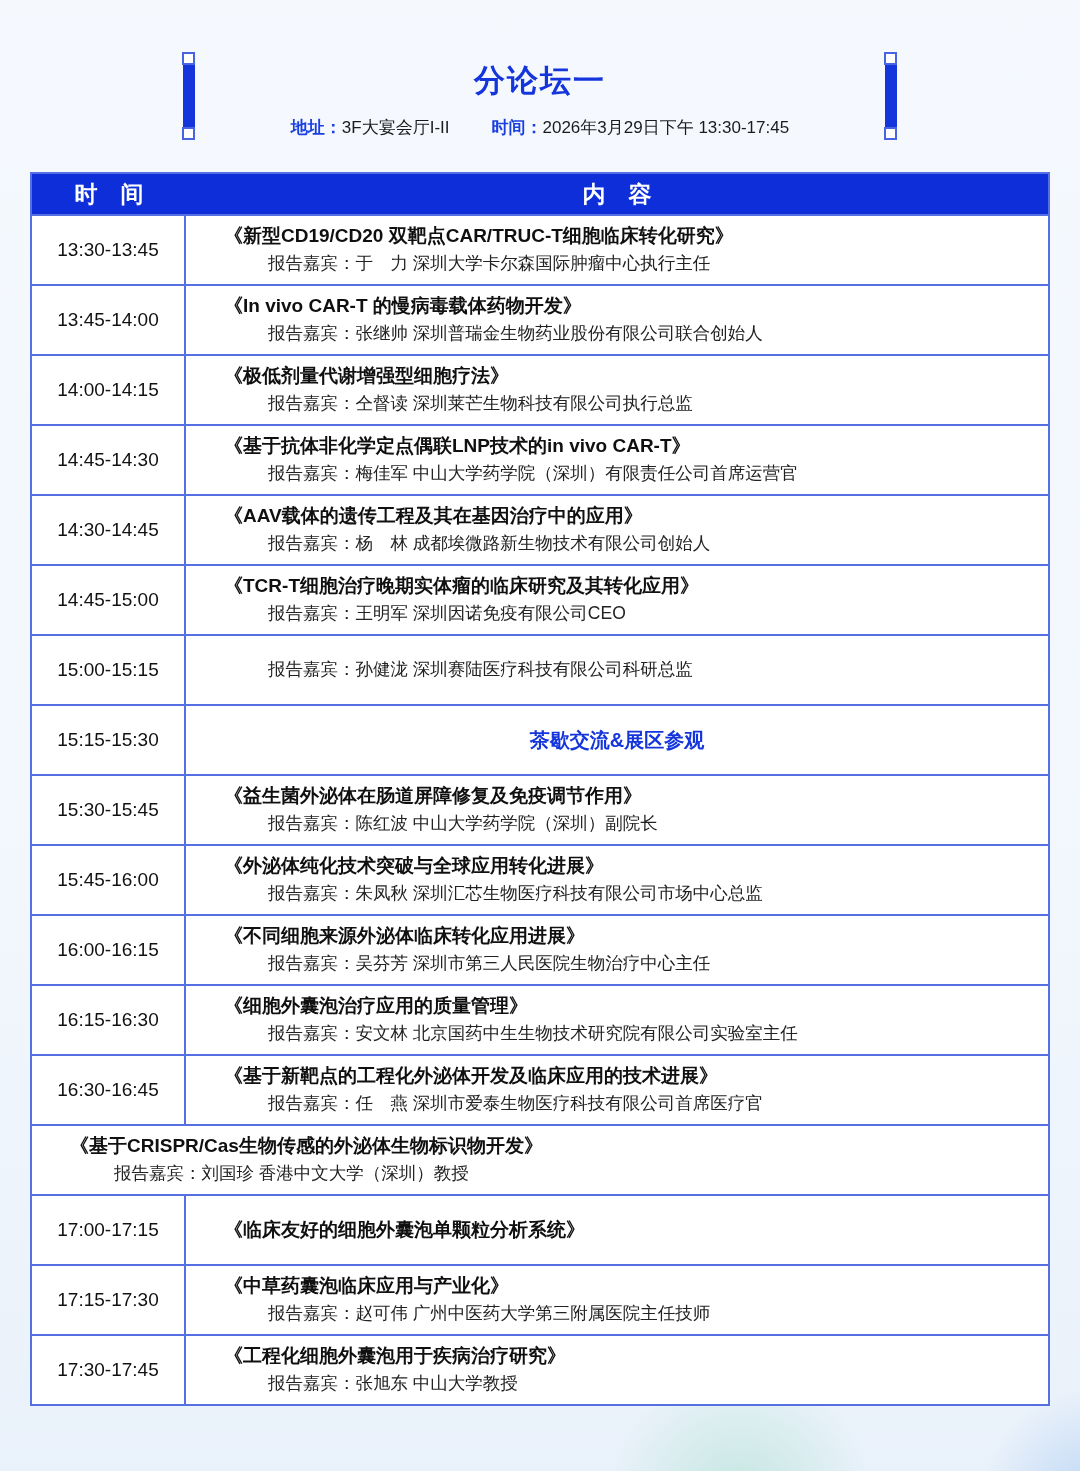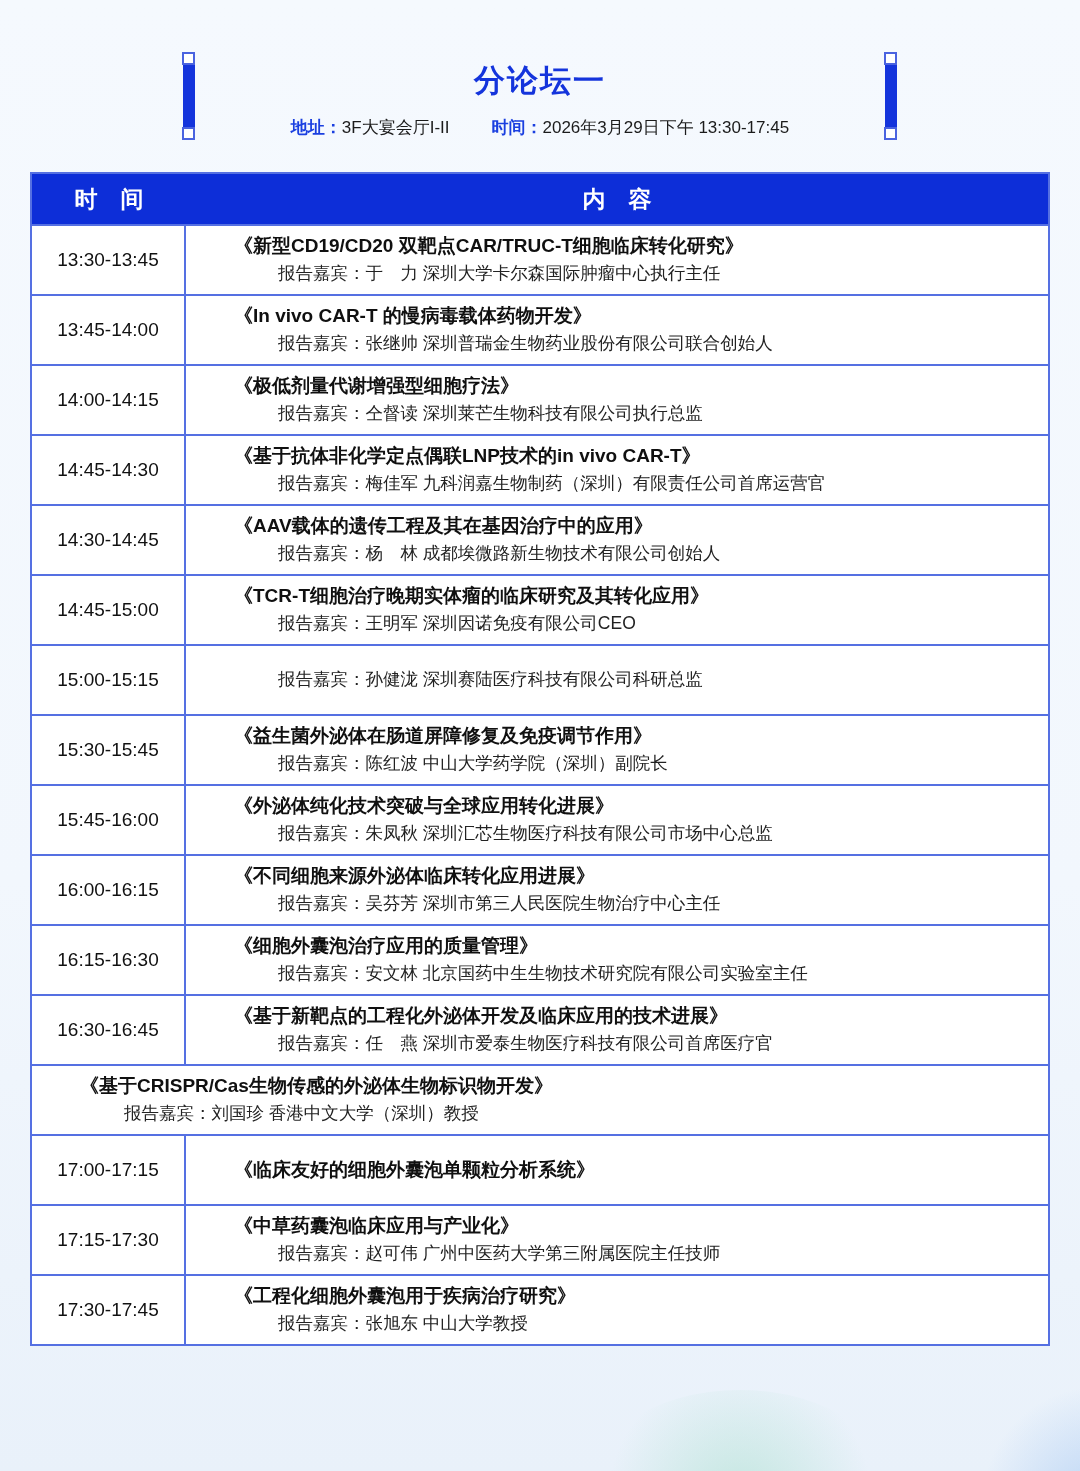--- a/index.html
+++ b/index.html
@@ -58,42 +58,42 @@
   .forum-meta .label { color: #1a3fe0; font-weight: bold; }
   .forum-meta .gap { display: inline-block; width: 42px; }
 
   
   .agenda {
     position: absolute; left: 30px; top: 172px; width: 1020px;
     background: #ffffff;
     border: 2px solid #5570e2;
   }
   .agenda-header {
-    display: flex; height: 50px;
+    display: flex; height: 40px;
     background: #0d2ed8; color: #ffffff;
     font-weight: bold; font-size: 23px;
   }
   .agenda-header .h-time {
     width: 154px; display: flex; align-items: center; justify-content: center;
   }
   .agenda-header .h-content {
     flex: 1; display: flex; align-items: center; justify-content: center;
   }
   .row {
     display: flex; height: 70px; border-top: 2px solid #5570e2;
     background: #ffffff;
   }
   .cell-time {
     width: 154px; border-right: 2px solid #5570e2;
     display: flex; align-items: center; justify-content: center;
     font-size: 19px; color: #111111; text-align: right;
   }
   .cell-content {
     flex: 1; display: flex; flex-direction: column; justify-content: center;
-    padding-left: 48px; row-gap: 7px;
+    padding-left: 38px; row-gap: 7px;
   }
   .sess-title { font-weight: bold; font-size: 19px; color: #101010; line-height: 1.1; }
   .sess-speaker { font-size: 17.5px; color: #222222; line-height: 1.1; margin-left: 44px; }
   .row.break .cell-content { align-items: center; padding-left: 0; }
   .break-text { color: #1434DC; font-weight: bold; font-size: 20px; }
 </style>
 </head>
 <body>
 
 <div class="page">
@@ -142,21 +142,21 @@
           <div class="cell-time">14:00-14:15</div>
           <div class="cell-content">
             <div class="sess-title">《极低剂量代谢增强型细胞疗法》</div>
             <div class="sess-speaker">报告嘉宾：仝督读  深圳莱芒生物科技有限公司执行总监</div>
           </div>
         </div>
         <div class="row">
           <div class="cell-time">14:45-14:30</div>
           <div class="cell-content">
             <div class="sess-title">《基于抗体非化学定点偶联LNP技术的in vivo CAR-T》</div>
-            <div class="sess-speaker">报告嘉宾：梅佳军  九科润嘉生物制药（深圳）有限责任公司首席运营官</div>
+            <div class="sess-speaker">报告嘉宾：梅佳军  中山大学药学院（深圳）有限责任公司首席运营官</div>
           </div>
         </div>
         <div class="row">
           <div class="cell-time">14:30-14:45</div>
           <div class="cell-content">
             <div class="sess-title">《AAV载体的遗传工程及其在基因治疗中的应用》</div>
             <div class="sess-speaker">报告嘉宾：杨　林  成都埃微路新生物技术有限公司创始人</div>
           </div>
         </div>
         <div class="row">
@@ -165,20 +165,26 @@
             <div class="sess-title">《TCR-T细胞治疗晚期实体瘤的临床研究及其转化应用》</div>
             <div class="sess-speaker">报告嘉宾：王明军  深圳因诺免疫有限公司CEO</div>
           </div>
         </div>
         <div class="row">
           <div class="cell-time">15:00-15:15</div>
           <div class="cell-content">
             <div class="sess-speaker">报告嘉宾：孙健泷  深圳赛陆医疗科技有限公司科研总监</div>
           </div>
         </div>
+        <div class="row break">
+          <div class="cell-time">15:15-15:30</div>
+          <div class="cell-content">
+            <div class="break-text">茶歇交流&amp;展区参观</div>
+          </div>
+        </div>
         <div class="row">
           <div class="cell-time">15:30-15:45</div>
           <div class="cell-content">
             <div class="sess-title">《益生菌外泌体在肠道屏障修复及免疫调节作用》</div>
             <div class="sess-speaker">报告嘉宾：陈红波  中山大学药学院（深圳）副院长</div>
           </div>
         </div>
         <div class="row">
           <div class="cell-time">15:45-16:00</div>
           <div class="cell-content">

